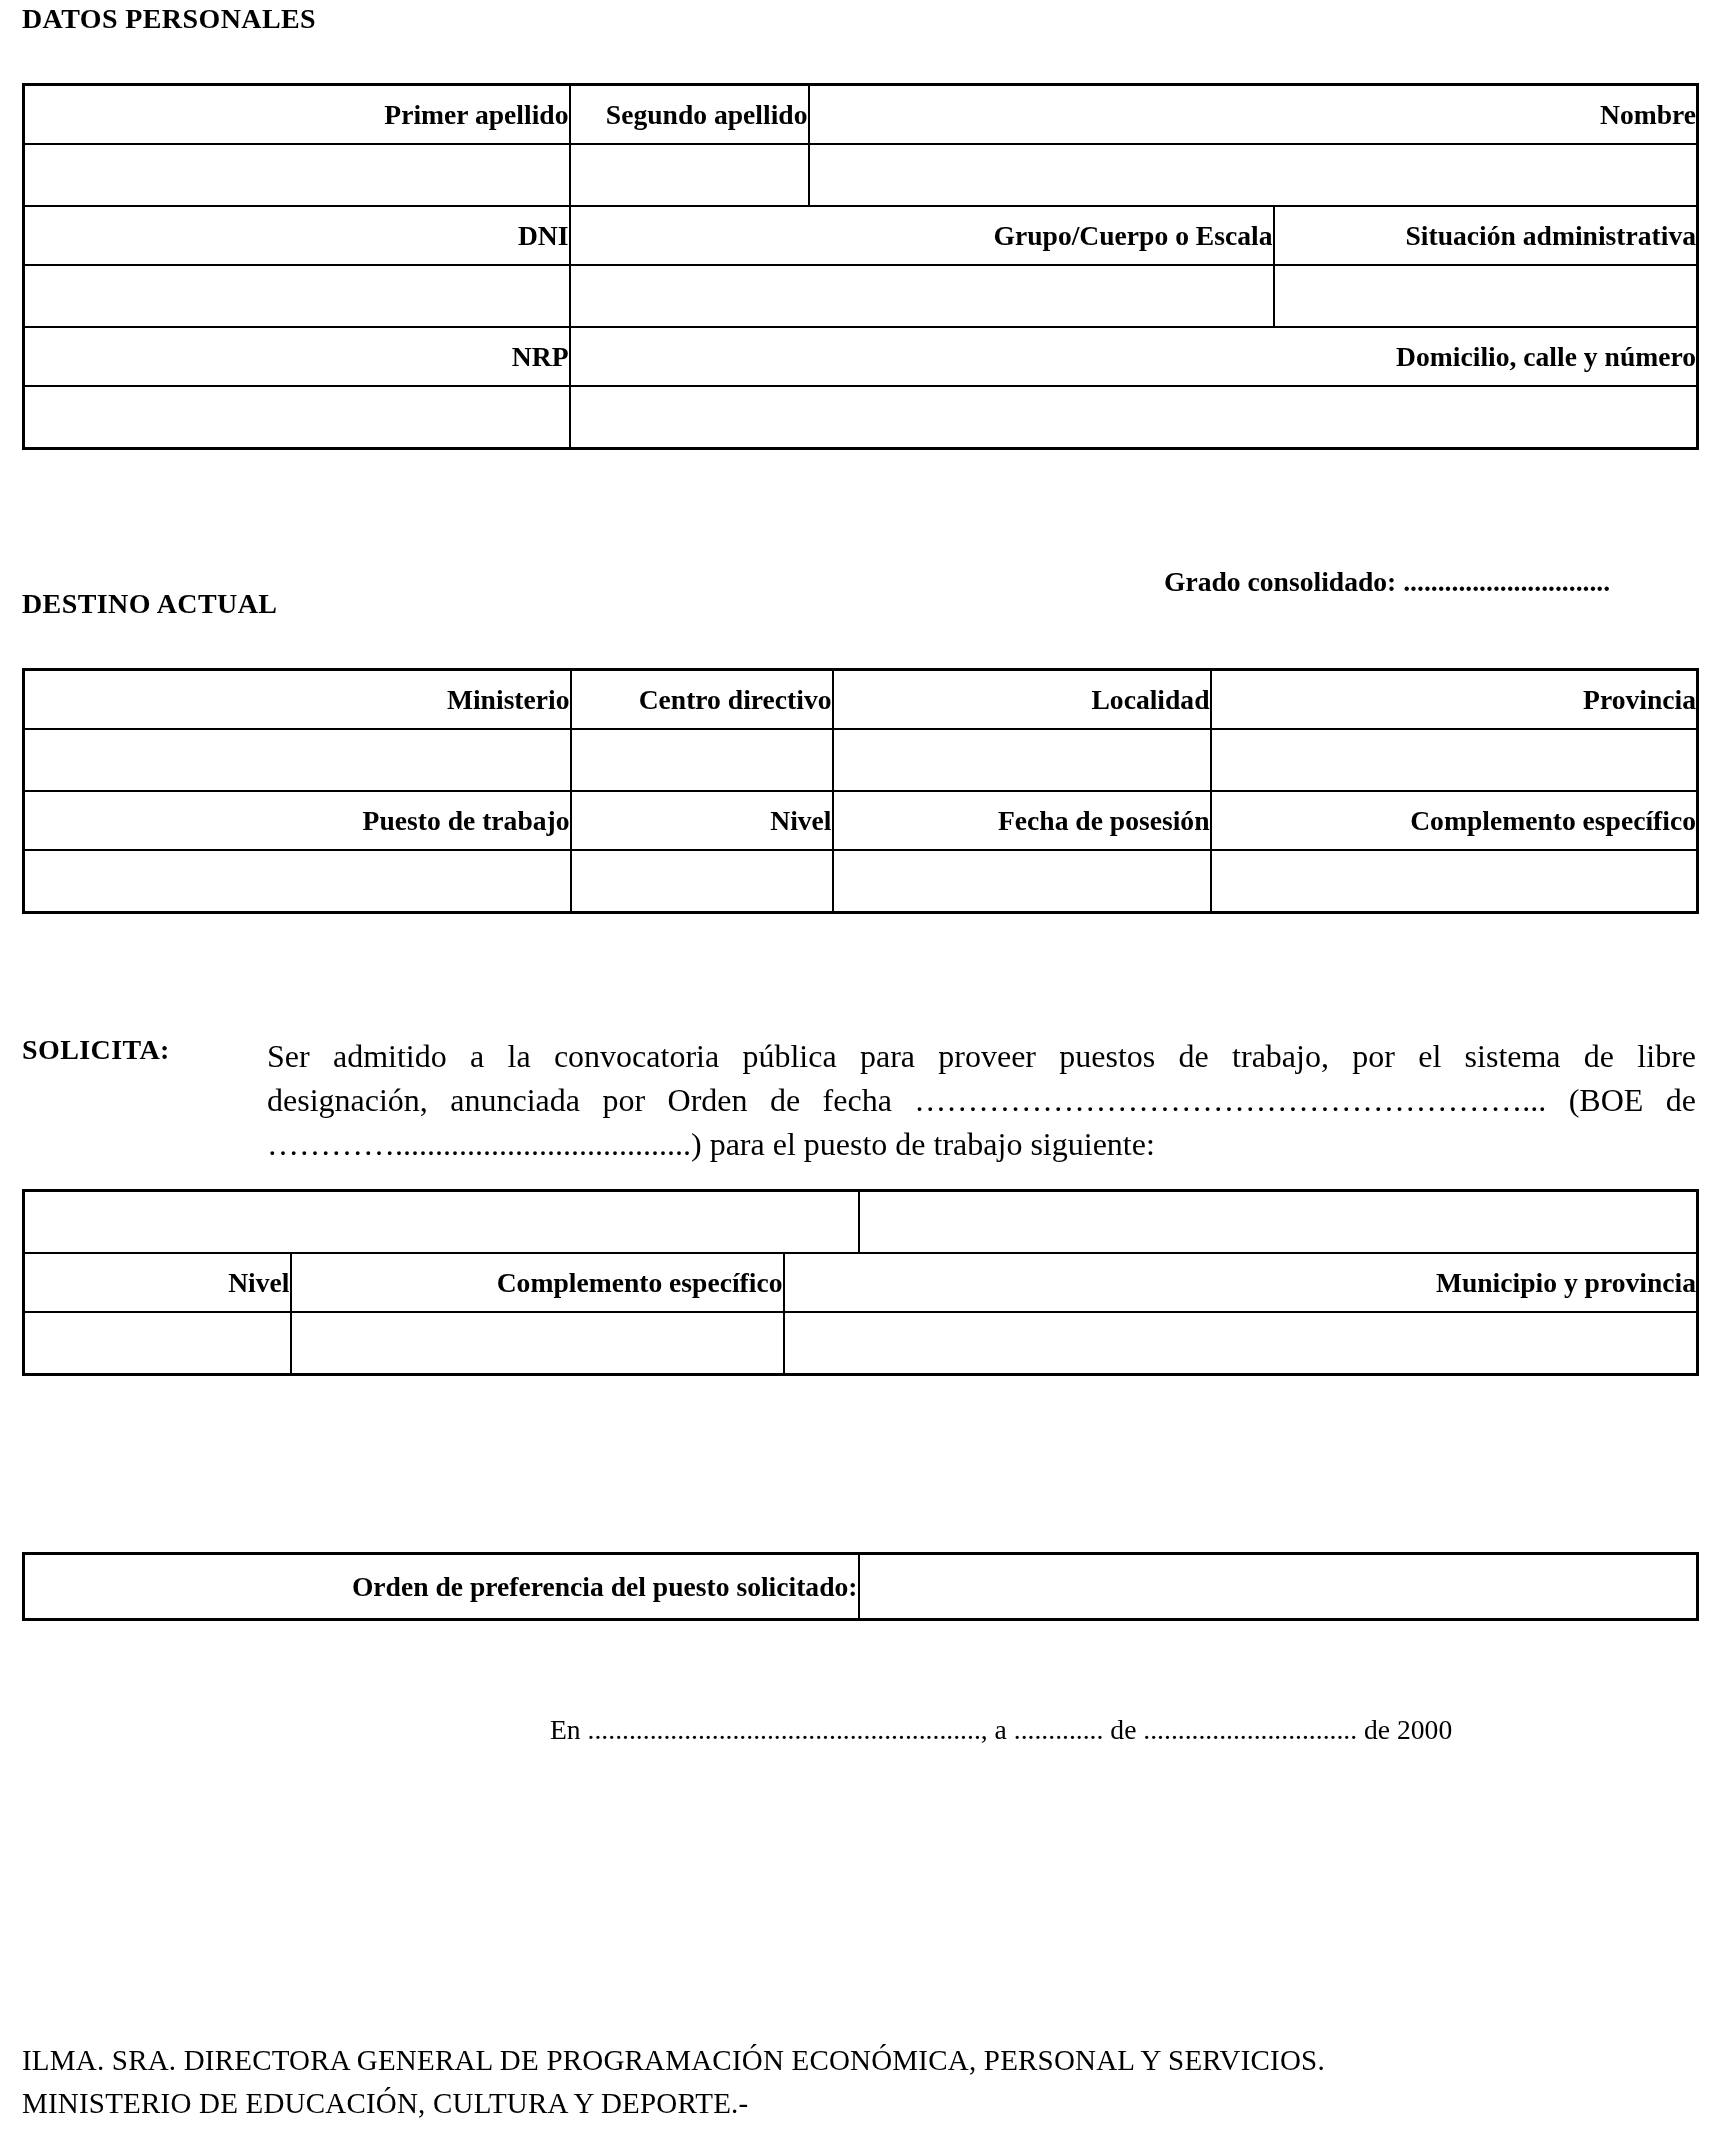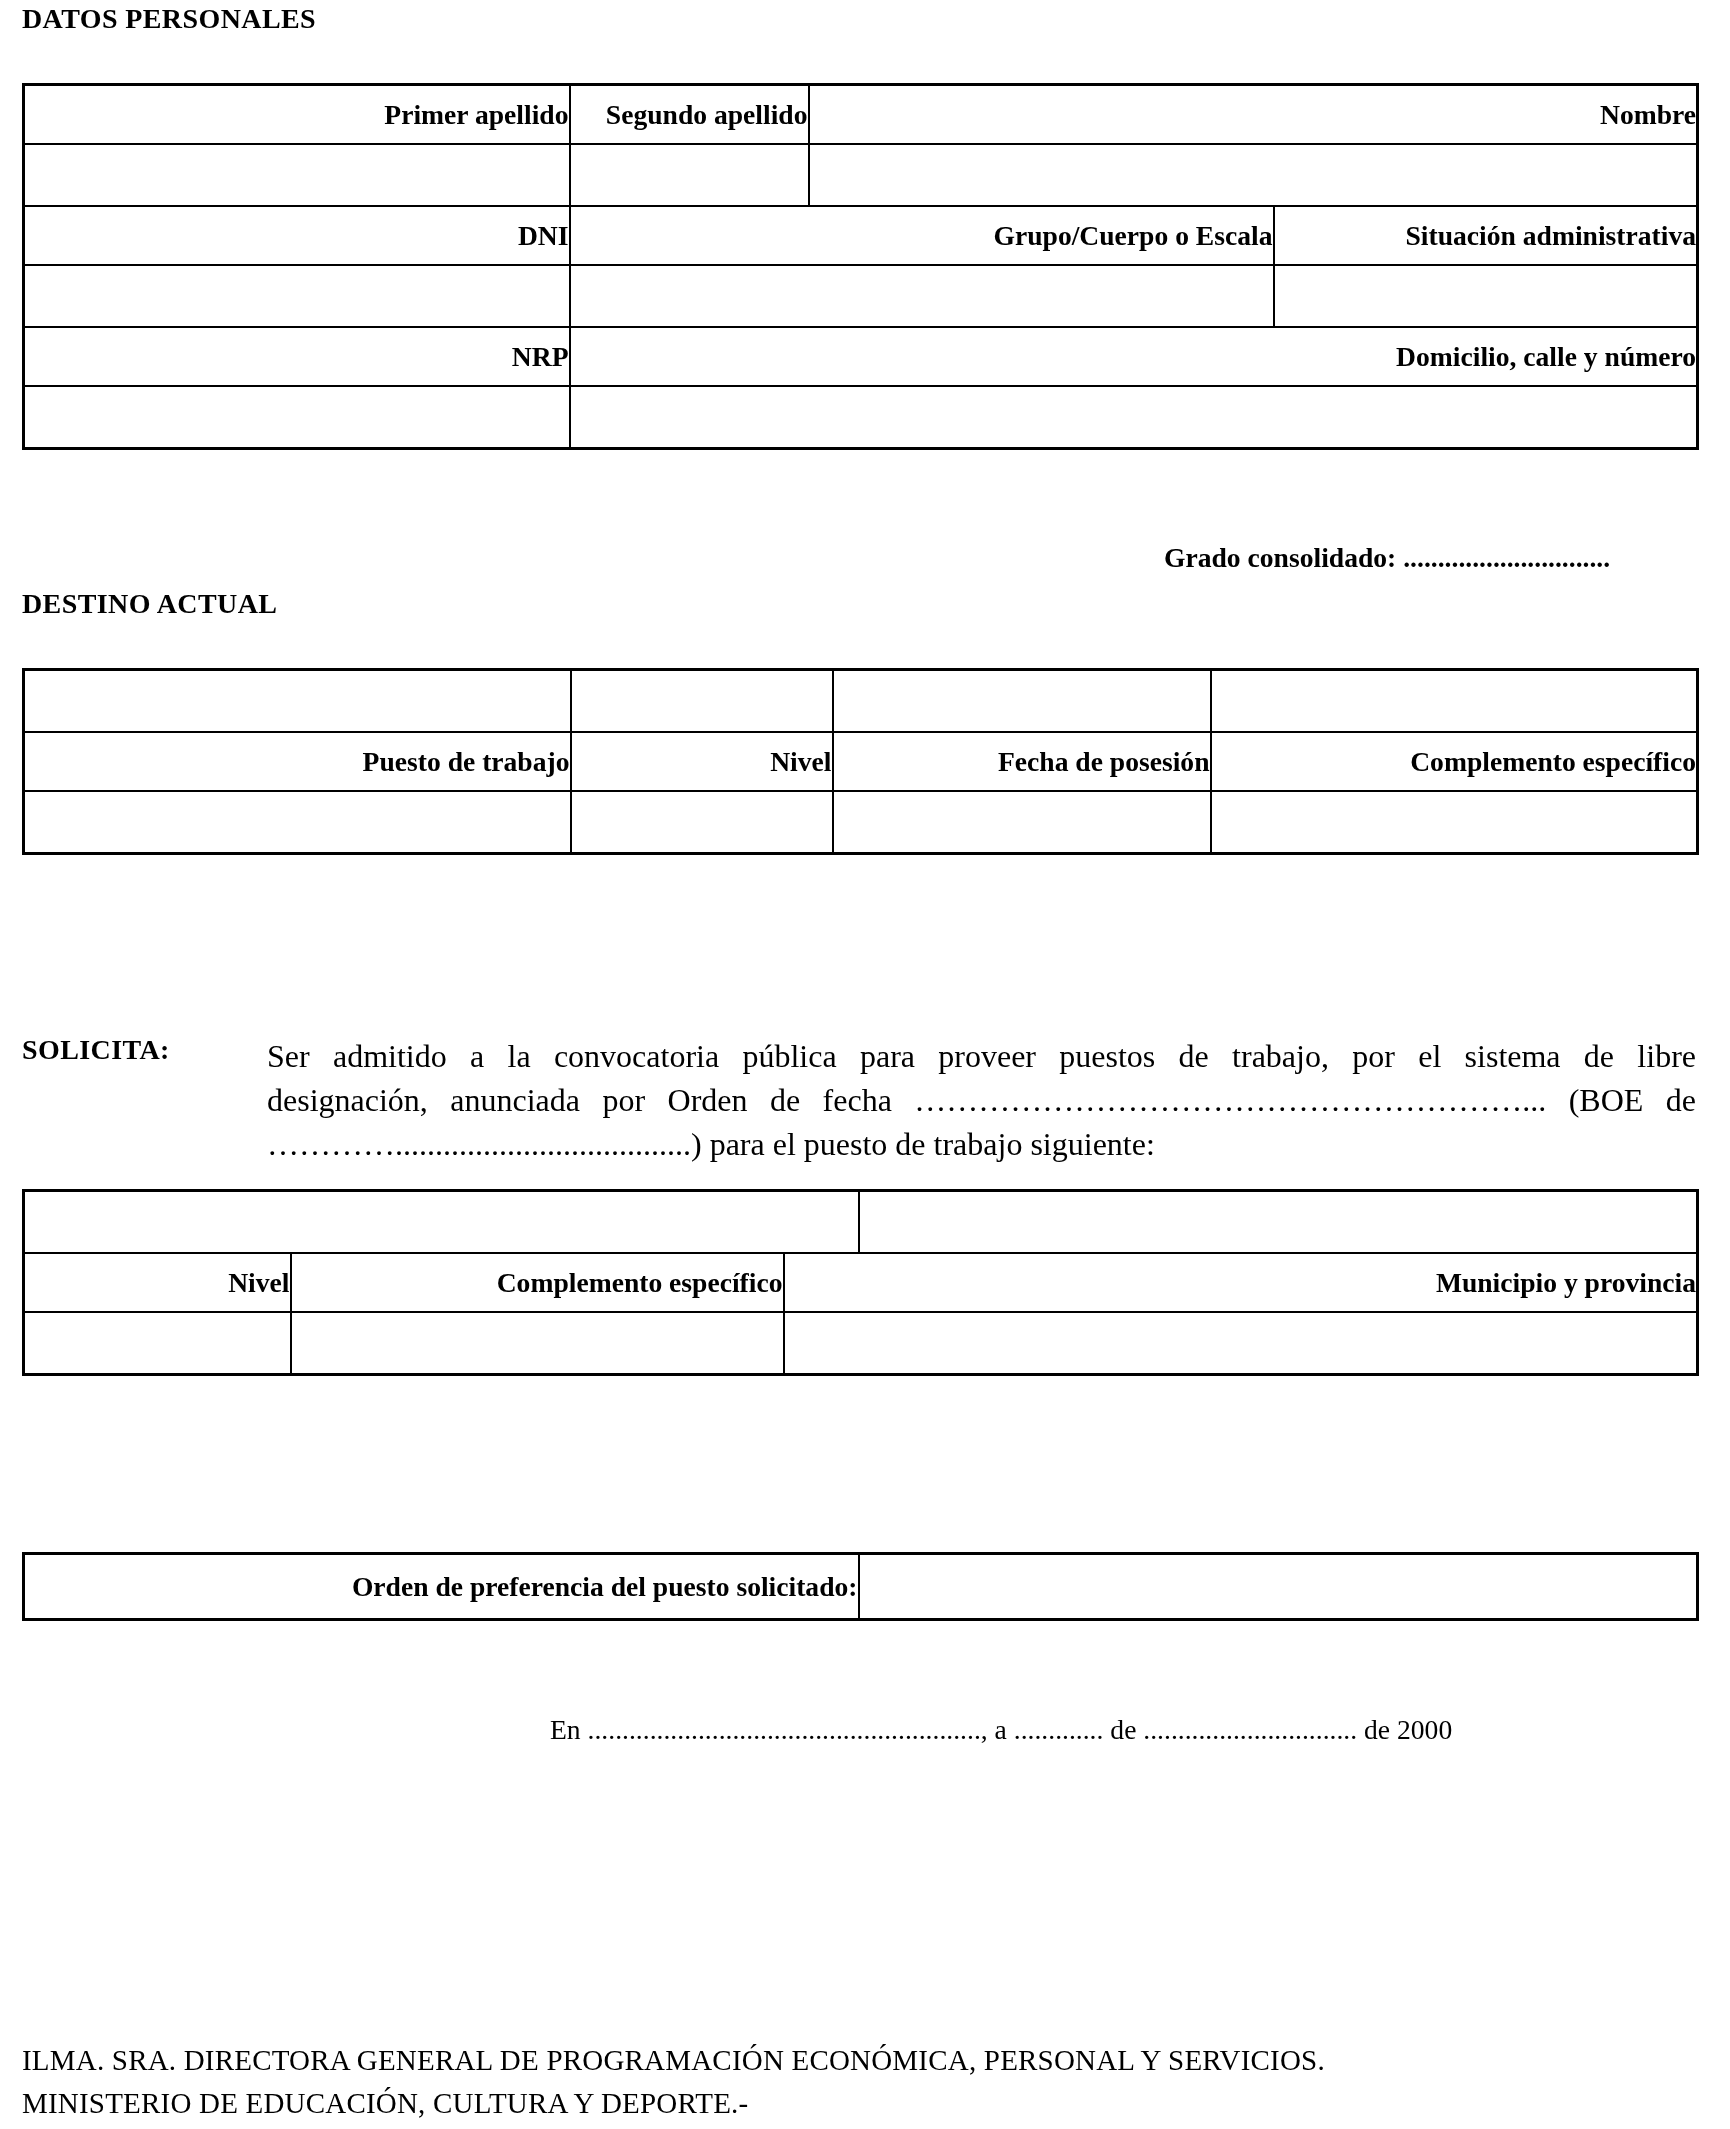--- a/index.html
+++ b/index.html
@@ -149,35 +149,41 @@
         <td class="hdr" colspan="1">NRP</td>
         <td class="hdr" colspan="4">Domicilio, calle y número</td>
       </tr>
       <tr>
         <td class="fill" colspan="1"></td>
         <td class="fill" colspan="4"></td>
       </tr>
     </tbody>
   </table>
 
-  <div class="grado-line" style="left:1164px; top:542px;">
+  <div class="grado-line" style="left:1164px; top:566px;">
     <span>Grado consolidado:</span><span> ..............................</span>
   </div>
 
   <div class="section-heading" style="left:22px; top:588px;">DESTINO ACTUAL</div>
 
   <table class="form-table" style="left:22px; top:668px; width:1674px;">
     <colgroup>
       <col style="width:218px">
       <col style="width:329px">
       <col style="width:262px">
       <col style="width:378px">
       <col style="width:487px">
     </colgroup>
     <tbody>
+      <tr>
+        <td class="hdr" colspan="2">Ministerio</td>
+        <td class="hdr" colspan="1">Centro directivo</td>
+        <td class="hdr" colspan="1">Localidad</td>
+        <td class="hdr" colspan="1">Provincia</td>
+      </tr>
       <tr>
         <td class="fill" colspan="2"></td>
         <td class="fill" colspan="1"></td>
         <td class="fill" colspan="1"></td>
         <td class="fill" colspan="1"></td>
       </tr>
       <tr>
         <td class="hdr" colspan="2">Puesto de trabajo</td>
         <td class="hdr" colspan="1">Nivel</td>
         <td class="hdr" colspan="1">Fecha de posesión</td>

